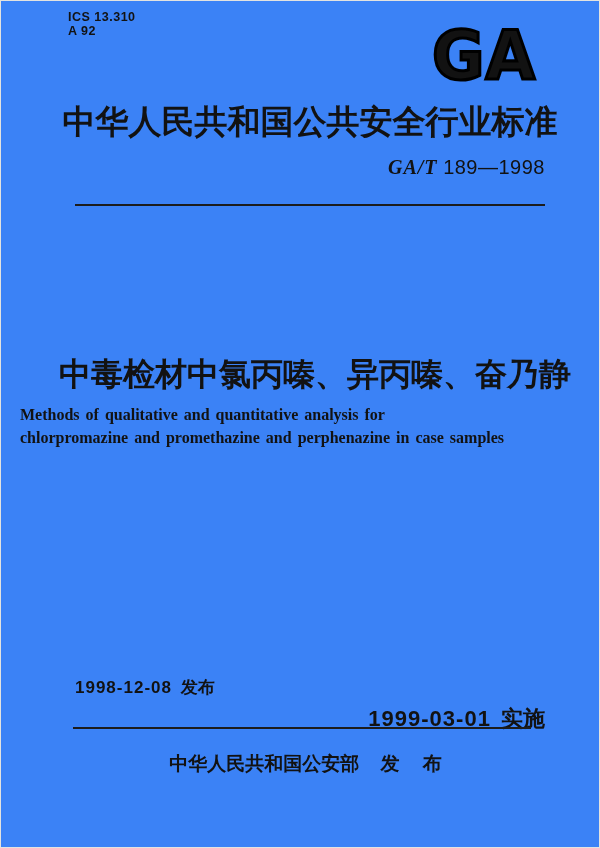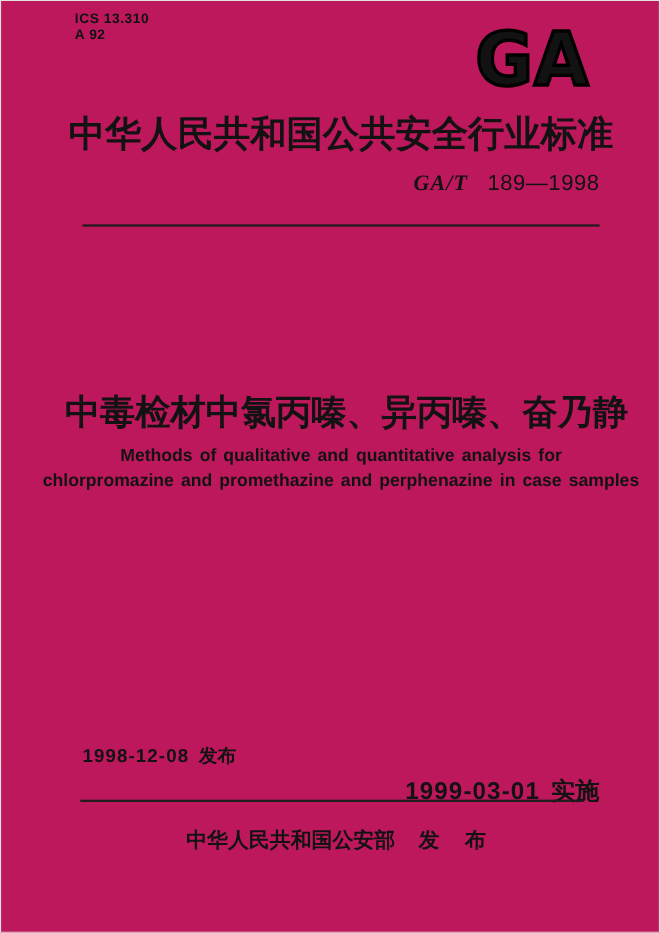--- a/index.html
+++ b/index.html
@@ -5,21 +5,21 @@
   html, body {
     margin: 0;
     padding: 0;
     background: #d8d8d8;
   }
   .page {
     position: relative;
     width: 600px;
     height: 848px;
     margin: 0 auto;
-    background: #be185d;
+    background: #3b82f6;
     color: #121212;
     font-family: "Liberation Sans", sans-serif;
     overflow: hidden;
     box-shadow: inset 0 0 0 1px #e3e3e0;
   }
   .ics-block {
     position: absolute;
     top: 10px;
     left: 68px;
     font-size: 12.5px;
@@ -62,21 +62,21 @@
   }
   .code-prefix {
     font-family: "Liberation Serif", serif;
     font-weight: bold;
     letter-spacing: 1px;
     font-style: italic;
   }
   .code-number {
     font-family: "Liberation Sans", sans-serif;
     font-weight: 500;
-    margin-left: 12px;
+    margin-left: 0;
     letter-spacing: 0.5px;
   }
   .rule {
     position: absolute;
     background: #1c1c1c;
   }
   .rule-top {
     top: 204px;
     left: 75px;
     width: 470px;
@@ -103,22 +103,22 @@
     line-height: 38px;
     margin-top: 4px;
     letter-spacing: 5px;
     white-space: nowrap;
   }
   .title-en {
     position: absolute;
     top: 403px;
     left: 20px;
     width: 580px;
-    text-align: center;
-    font-family: Liberation Sans, sans-serif;
+    text-align: left;
+    font-family: Liberation Serif, serif;
     font-weight: bold;
     font-size: 16px;
     line-height: 23px;
     word-spacing: 2px;
   }
   .date-issue {
     position: absolute;
     top: 676px;
     left: 75px;
     font-size: 17px;

